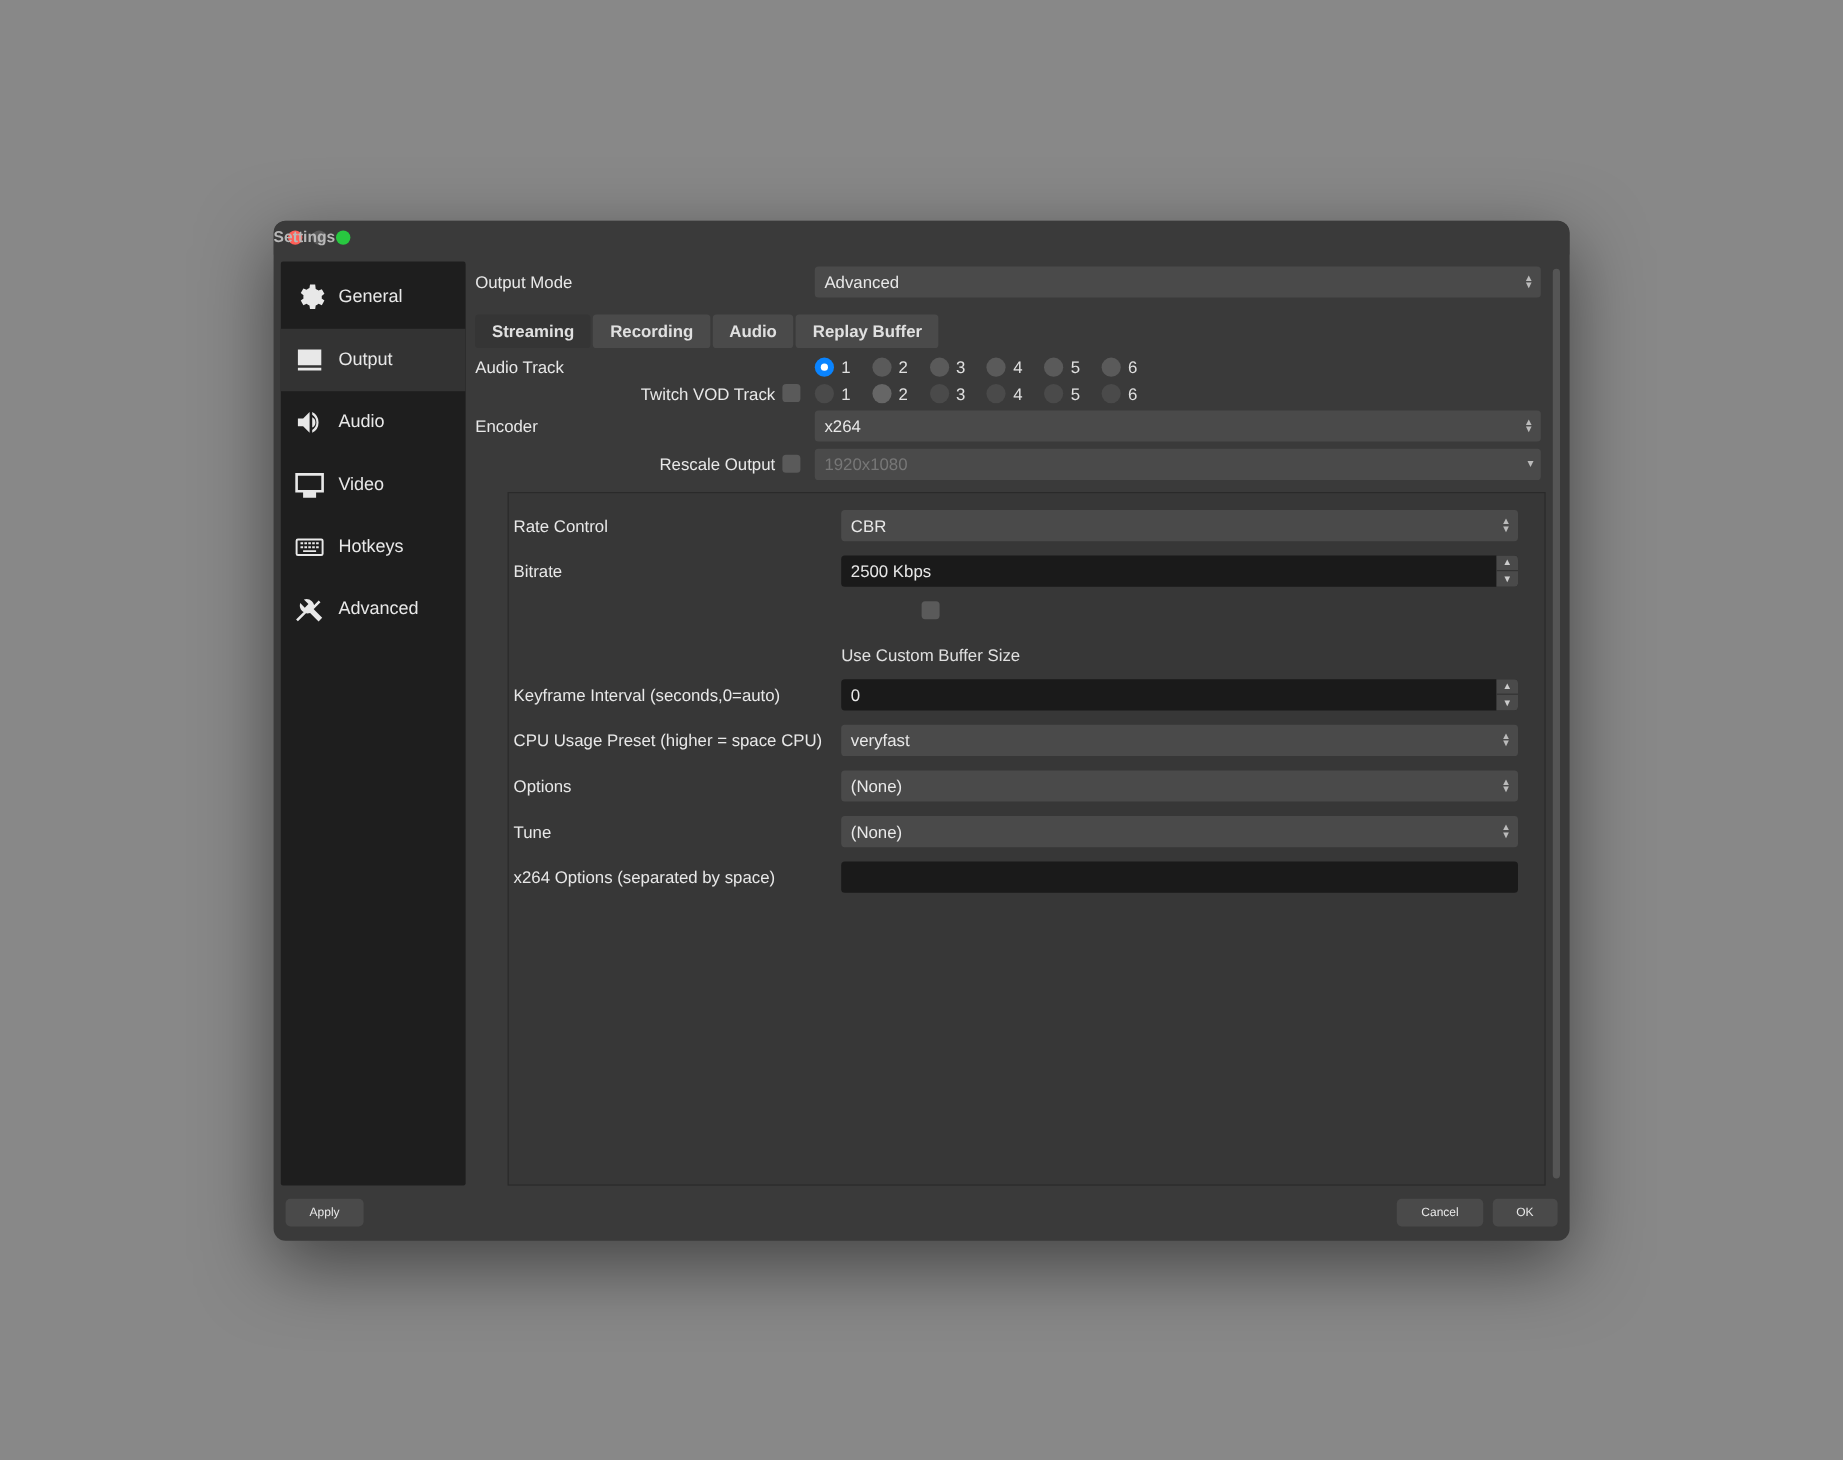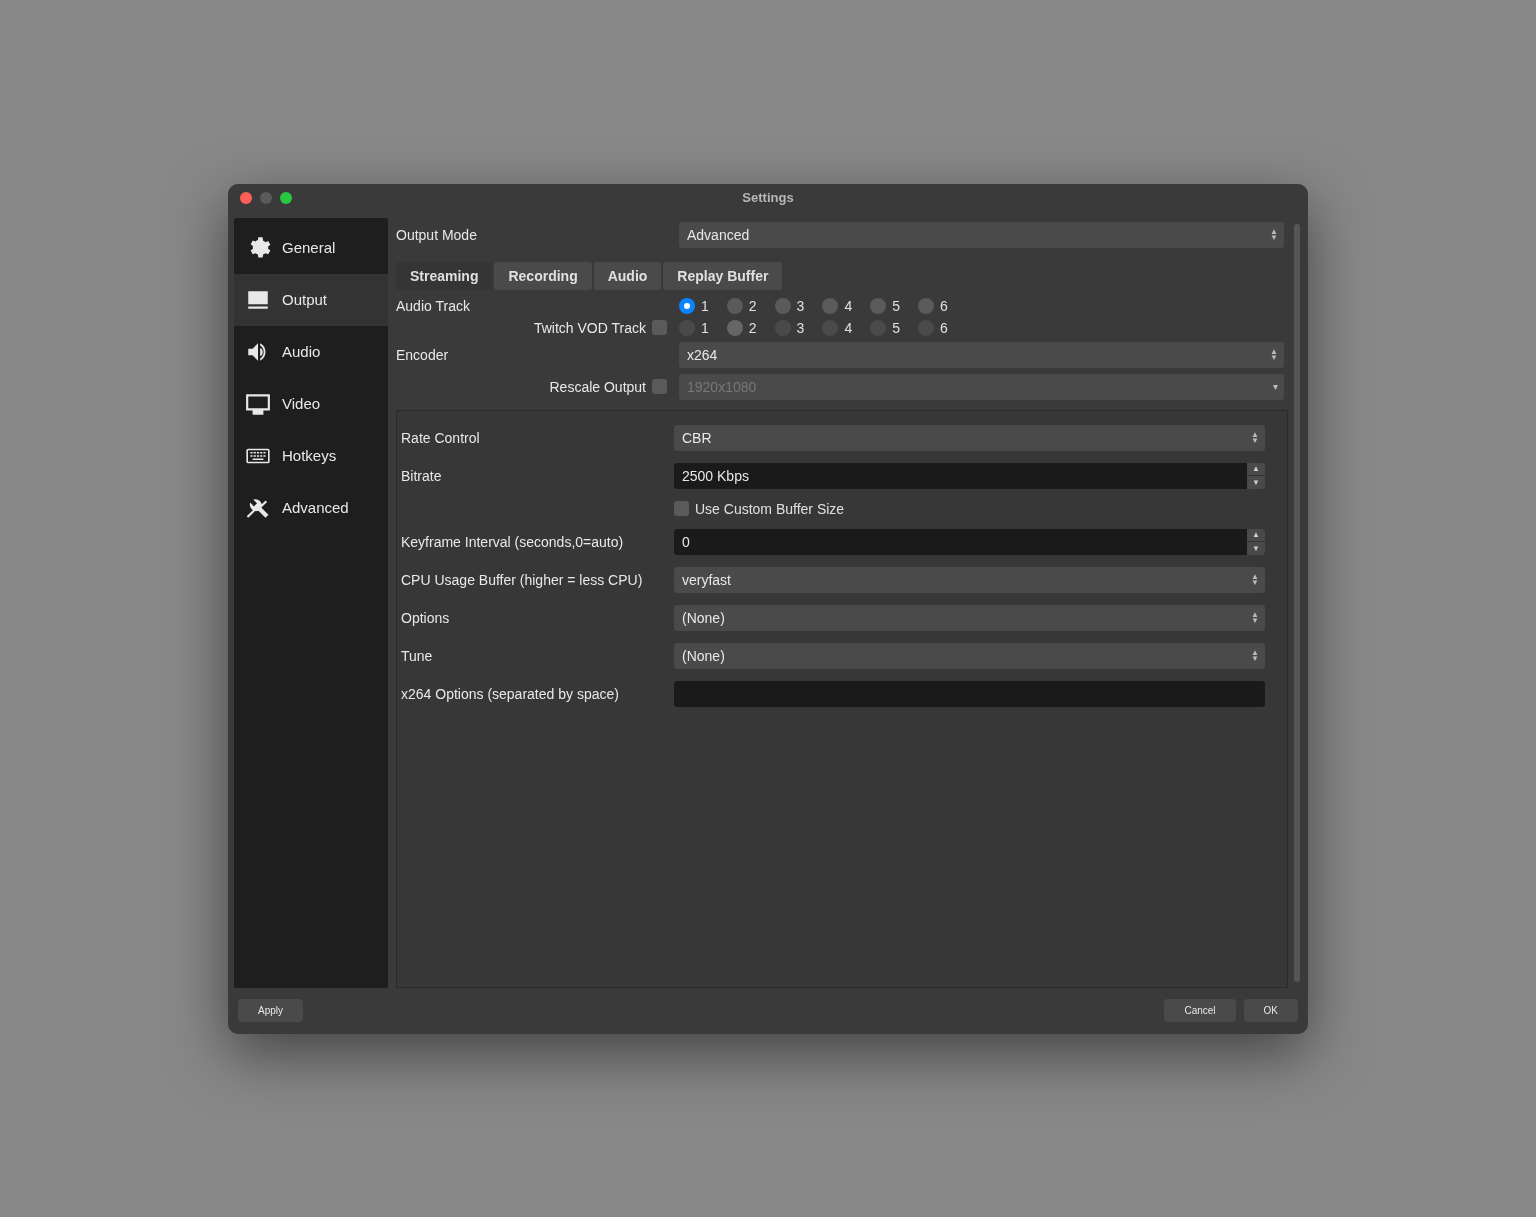--- a/index.html
+++ b/index.html
@@ -24,21 +24,21 @@
   position: relative;
   border-top-left-radius: 10px;
   border-top-right-radius: 10px;
 }
 .traffic { display: flex; gap: 8px; padding-left: 12px; }
 .traffic .dot { width: 12px; height: 12px; border-radius: 50%; }
 .dot.close-dot { background: #ff5f57; }
 .dot.min-dot { background: #5a5a5a; }
 .dot.max-dot { background: #28c840; }
 .titlebar-title {
-  position: absolute; left: 0; right: 0; text-align: center;
+  position: absolute; left: 0; right: 0; text-align: left;
   color: #b8b8b8; font-size: 13px; font-weight: 600;
 }
 
 .body { flex: 1; display: flex; flex-direction: column; min-height: 0; }
 
 .main { flex: 1; display: flex; min-height: 0; padding: 6px 6px 0 6px; gap: 0; }
 
 .sidebar {
   width: 154px;
   background: #1e1e1e;
@@ -100,42 +100,42 @@
 .radio .r-dot.checked::after { content: ""; width: 6px; height: 6px; background: #fff; border-radius: 50%; }
 .radio.dim .r-dot { background: #4a4a4a; }
 
 .checkbox {
   width: 15px; height: 15px; background: #5a5a5a; border-radius: 3px;
   display: inline-block; flex-shrink: 0;
 }
 
 .panel {
   border: 1px solid #2a2a2a; background: #373737; padding: 14px 4px 14px 4px;
-  margin-top: 4px; margin-right: 14px; flex: 1; display: flex; flex-direction: column; gap: 6px;
+  margin-top: 4px; margin-right: 14px; flex: 1; display: flex; flex-direction: column; gap: 6px; margin-left: 27px;
 }
 .panel .row-label { width: 265px; }
 
 .spinbox {
   flex: 1; height: 26px; background: #1a1a1a; color: #e8e8e8;
   border: none; border-radius: 3px; padding: 0 8px;
   display: flex; align-items: center; font-size: 14px; position: relative;
 }
 .spin-arrows {
   position: absolute; right: 0; top: 0; bottom: 0; width: 18px;
   background: #4a4a4a; display: flex; flex-direction: column;
   border-top-right-radius: 3px; border-bottom-right-radius: 3px;
 }
 .spin-arrows span { flex: 1; display: flex; align-items: center; justify-content: center; font-size: 8px; color: #ccc; }
 .spin-arrows span:first-child { border-bottom: 1px solid #333; }
 
 .textinput {
   flex: 1; height: 26px; background: #1a1a1a; border: none; border-radius: 3px;
 }
 
-.check-row { display: flex; align-items: center; gap: 6px; color: #e0e0e0; font-size: 14px; }
+.check-row { display: flex; align-items: center; gap: 22px; color: #e0e0e0; font-size: 14px; flex-direction: column; }
 
 .footer {
   height: 46px; display: flex; align-items: center; padding: 0 10px; gap: 8px;
 }
 .footer .spacer { flex: 1; }
 .btn {
   background: #4a4a4a; color: #e8e8e8; border: none; border-radius: 4px;
   padding: 6px 20px; font-size: 10px; cursor: pointer;
 }
 </style>
@@ -369,21 +369,21 @@
                 <span>0</span>
                 <div class="spin-arrows">
                     <span>▲</span>
                     <span>▼</span>
                   </div>
               </div>
             </div>
           </div>
 
           <div class="row">
-            <div class="row-label">CPU Usage Buffer (higher = less CPU)</div>
+            <div class="row-label">CPU Usage Preset (higher = space CPU)</div>
             <div class="row-control">
               <div class="select">
                 <span>veryfast</span>
                 <span class="stepper-arrows">
                     <span>▲</span>
                     <span>▼</span>
                   </span>
               </div>
             </div>
           </div>

